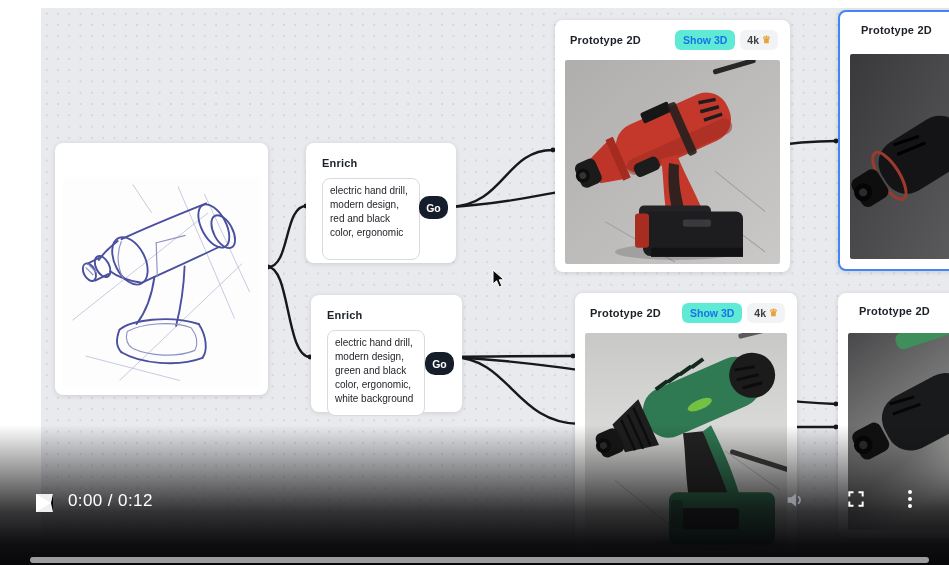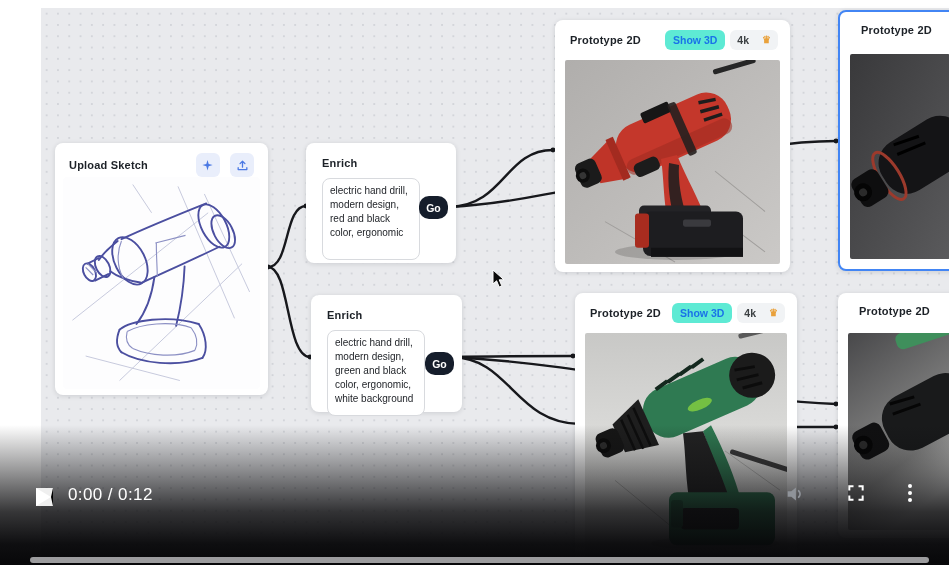--- a/index.html
+++ b/index.html
@@ -53,42 +53,42 @@
   
   .proto-head { display:flex; align-items:center; padding:10px 12px 6px 15px; }
   .proto-head .card-title { flex:0 0 auto; }
   .proto-actions { margin-left:auto; display:flex; align-items:center; gap:5px; }
   .show3d-btn {
     border:none; background:#5eead4; color:#1a73e8; font-weight:700; font-size:10.5px;
     padding:4px 8px; border-radius:6px; cursor:pointer; font-family:"Liberation Sans", sans-serif;
   }
   .upscale-btn {
     border:none; background:#f1f3f5; color:#3c4043; font-weight:600; font-size:10.5px;
-    padding:4px 7px; border-radius:6px; cursor:pointer; display:inline-flex; align-items:center; gap:13px;
+    padding:4px 7px; border-radius:6px; cursor:pointer; display:inline-flex; align-items:center; gap:3px;
     font-family:"Liberation Sans", sans-serif;
   }
   .crown { color:#e9a13b; font-size:10px; line-height:1; }
   .proto-img { position:absolute; left:10px; right:10px; top:40px; bottom:8px; border-radius:2px; overflow:hidden; }
   .proto-red   { left:555px; top:20px;  width:235px; height:252px; }
   .proto-blue  { left:838px; top:10px;  width:124px; height:261px; border:2px solid #4285f4; border-radius:8px; }
   .proto-green { left:575px; top:293px; width:222px; height:272px; }
   .proto-dark  { left:838px; top:293px; width:124px; height:245px; }
   .proto-blue .proto-head, .proto-dark .proto-head { padding:12px 8px 6px 21px; }
   .proto-blue .proto-img { top:42px; bottom:10px; }
 
   
   .cursor { position:absolute; left:492px; top:269px; z-index:5; }
 
   
   .v-overlay {
     position:absolute; left:0; right:0; bottom:0; height:140px; z-index:6;
     background:linear-gradient(180deg, rgba(12,12,14,0) 0%, rgba(12,12,14,.42) 32%,
                rgba(10,10,12,.82) 62%, rgba(7,7,9,.97) 85%, #070709 100%);
   }
-  .v-controls { position:absolute; left:0; right:0; top:58px; height:30px; }
+  .v-controls { position:absolute; left:0; right:0; top:64px; height:30px; }
   .play-btn { position:absolute; left:36px; top:5px; width:0; height:0; cursor:pointer;
     border-left:15px solid #fff; border-top:9px solid transparent; border-bottom:9px solid transparent; }
   .time-label { position:absolute; left:68px; top:2px; color:#fff; font-size:17px; letter-spacing:.4px; }
   .vol-btn, .fs-btn, .menu-btn { position:absolute; top:0; background:none; border:none; cursor:pointer; }
   .vol-btn { left:784px; } .fs-btn { left:846px; } .menu-btn { left:908px; top:-2px; }
   .kebab i { display:block; width:4px; height:4px; border-radius:50%; background:#fff; margin:3px auto; }
   .progress {
     position:absolute; left:30px; top:132px; width:899px; height:6px; border-radius:3px;
     background:#9c9c9e; cursor:pointer;
   }
@@ -117,35 +117,20 @@
       <circle cx="453" cy="357" r="2.4"></circle>
         <circle cx="553" cy="150" r="2.4"></circle>
       <circle cx="836" cy="141" r="2.4"></circle>
         <circle cx="573" cy="356" r="2.4"></circle>
       <circle cx="836" cy="404" r="2.4"></circle>
         <circle cx="836" cy="427" r="2.4"></circle>
     </g>
   </svg>
 
   <div class="card upload-card">
-    <div class="upload-head">
-      <span class="card-title">Upload Sketch</span>
-      <span>
-        <button class="icon-btn">
-          <svg width="13" height="13" viewBox="0 0 24 24" fill="#4b79e4">
-              <path d="M12 2l2.2 7 7.3 2.2-7.3 2.2L12 21l-2.2-7.6L2.5 11.2 9.8 9z"></path>
-            </svg>
-        </button>
-        <button class="icon-btn">
-          <svg width="13" height="13" viewBox="0 0 24 24" fill="none" stroke="#4b79e4" stroke-width="2.4" stroke-linecap="round" stroke-linejoin="round">
-              <path d="M12 15V4M7.5 8.5L12 4l4.5 4.5M4 16v3.5h16V16"></path>
-            </svg>
-        </button>
-      </span>
-    </div>
     <div class="sketch-area">
       <svg width="100%" height="100%" viewBox="0 0 205 225" preserveAspectRatio="xMidYMid meet">
         <g stroke="#c4c7db" stroke-width="1" fill="none">
           <path d="M8 152 L152 38"></path>
             <path d="M58 216 L188 92"></path>
             <path d="M22 190 L122 216"></path>
           <path d="M148 18 L196 122"></path>
             <path d="M92 38 L72 8"></path>
             <path d="M120 10 L180 150"></path>
         </g>

